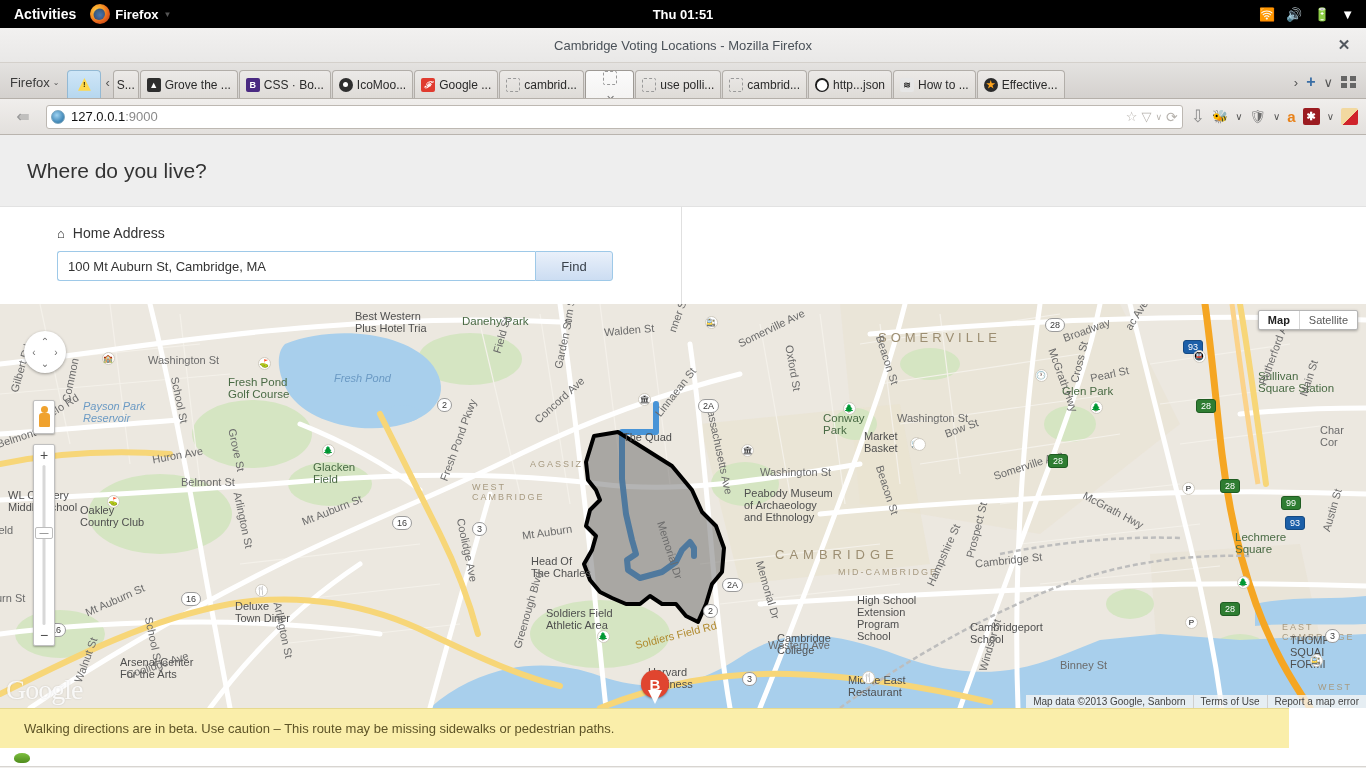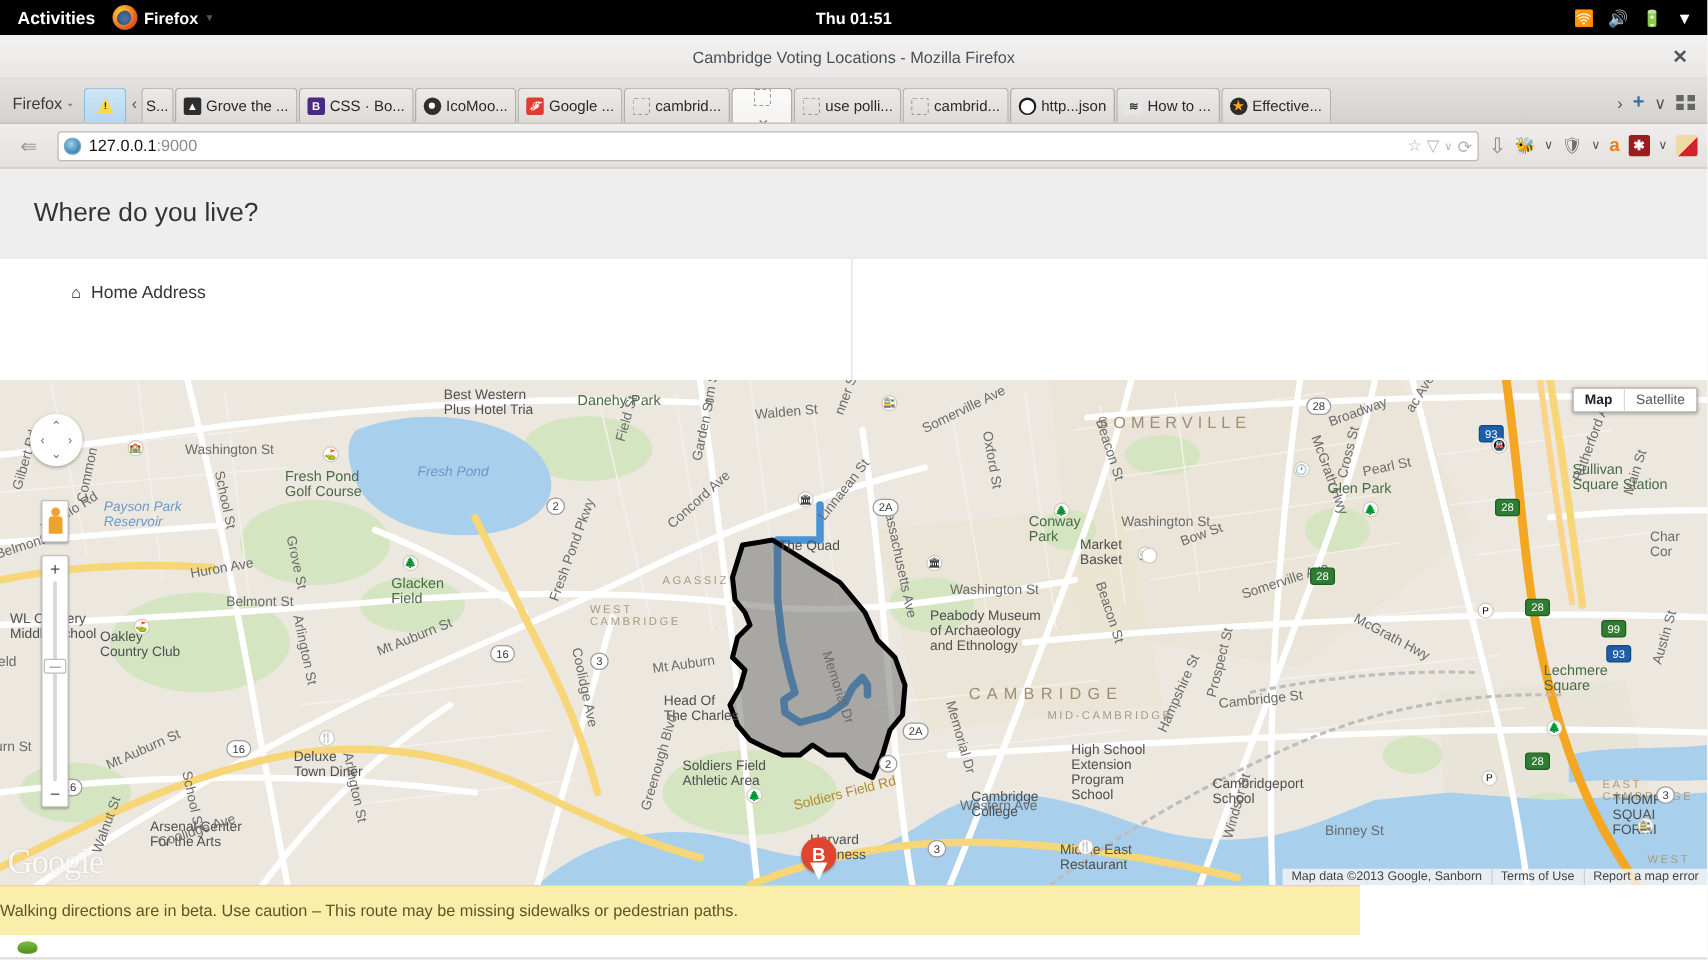--- a/index.html
+++ b/index.html
@@ -295,23 +295,23 @@
     content: ""; position: absolute; left: 50%; top: 20px;
     transform: translateX(-50%);
     border-left: 7px solid transparent; border-right: 7px solid transparent;
     border-top: 14px solid currentColor;
   }
   .pin-b { background: #e0452f; color: #e0452f; }
   .pin-b span { color: #fff; position: relative; z-index: 2; }
 
   
   #warnbar {
-    position: absolute; left: 0; top: 573px; width: 1088px; height: 40px;
+    position: absolute; left: 0; top: 573px; width: 1289px; height: 40px;
     background: #faeeaa; display: flex; align-items: center;
-    padding-left: 0; font-size: 13px; color: #5e5427;
+    padding-left: 24px; font-size: 13px; color: #5e5427;
     border-top: 1px solid #e6d98f;
   }
   #bottomstrip {
     position: absolute; left: 0; top: 613px; width: 1366px; height: 18px;
     background: #fff;
   }
   #bottom-ico {
     position: absolute; left: 14px; top: 618px; width: 16px; height: 10px;
     border-radius: 50% 50% 40% 40%;
     background: linear-gradient(#7dbf3f, #4f8c1d);
@@ -447,20 +447,24 @@
 
     <div id="hero">
       <h1>Where do you live?</h1>
     </div>
 
     <div id="form-row">
       <div id="addr-block">
         <div id="addr-label">
           <span class="home-ico">⌂</span>
           <span>Home Address</span>
+        </div>
+        <div id="input-group">
+          <input id="addr-input" type="text" value="100 Mt Auburn St, Cambridge, MA" style="">
+          <button id="find-btn">Find</button>
         </div>
       </div>
       <div id="divider"></div>
     </div>
     <div id="or-label">OR</div>
     <button id="curloc-btn">
       <span class="pin-ico">📍</span>
       <span>Current location</span>
     </button>
 

